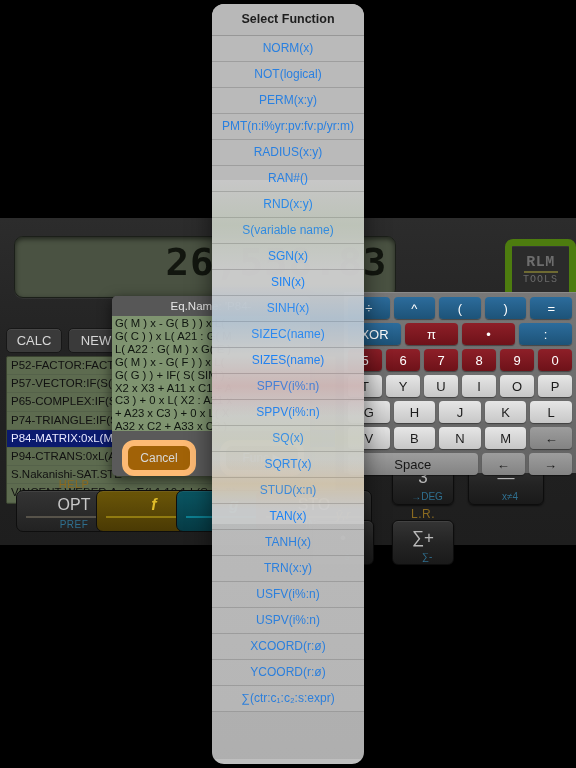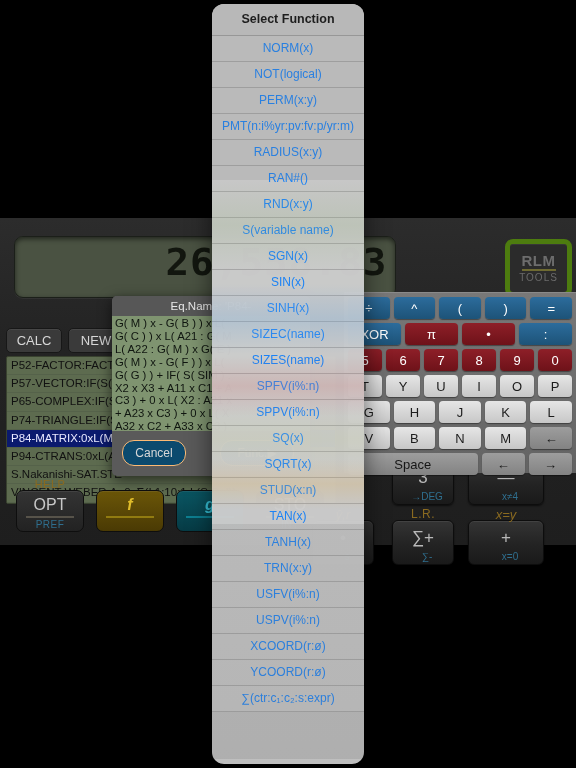--- a/index.html
+++ b/index.html
@@ -18,23 +18,23 @@
   .lcd-frame{position:absolute;left:14px;top:18px;width:380px;height:60px;
              border-radius:9px;background:#4a5242;
              box-shadow:inset 0 2px 5px rgba(0,0,0,.55), 0 1px 0 rgba(255,255,255,.05);
              border:1px solid #1b1f19;overflow:hidden;}
   .lcd-text{position:absolute;right:8px;top:4px;color:#12160f;
             font-family:"DejaVu Sans Mono","Liberation Mono",monospace;
             font-size:37px;letter-spacing:1px;font-weight:bold;
             transform:scaleX(1.06);transform-origin:right center;white-space:nowrap;}
 
   .rlm-tools{position:absolute;left:505px;top:239px;width:57px;height:48px;
-             border-radius:8px;background:#2b2b2b;border:5px solid #4d7c0f;
+             border-radius:8px;background:#2b2b2b;border:7px solid #4d7c0f;
              box-shadow:inset 0 1px 0 rgba(255,255,255,.06);
-             display:flex;flex-direction:column;align-items:center;justify-content:center;}
+             display:flex;flex-direction:column;align-items:center;justify-content:center;font-family:Liberation Mono, monospace;}
   .rlm-1{color:#6d6d6d;font-size:15px;font-weight:bold;letter-spacing:.5px;line-height:15px;}
   .rlm-rule{width:34px;height:1.5px;background:#6e6a32;margin:1px 0 1px;}
   .rlm-2{color:#6a6a6a;font-size:10px;letter-spacing:1px;line-height:11px;}
 
   
   .eq-panel{position:absolute;left:6px;top:110px;width:330px;height:152px;}
   .eq-btnrow{display:flex;gap:6px;margin-bottom:3px;}
   .eq-btn{min-width:54px;height:23px;border-radius:5px;background:#3a3a3a;
           border:1px solid #171717;color:#d7d7d7;font-size:13px;
           display:flex;align-items:center;justify-content:center;
@@ -59,21 +59,21 @@
           color:#2f6f8f;font-size:10px;}
   .hp-top{position:absolute;left:0;right:0;top:-14px;text-align:center;
           color:#8a6a20;font-size:13px;font-style:italic;}
   .hp-top.plain{font-style:normal;font-size:12px;letter-spacing:.5px;}
 
   
   .fn-row{position:absolute;left:10px;top:272px;width:330px;height:48px;}
   .fn-key{position:absolute;width:66px;height:40px;border-radius:7px;
           border:1px solid #0e0e0e;
           background:linear-gradient(180deg,#343434,#222);
-          box-shadow:inset 0 1px 0 rgba(255,255,255,.07);}
+          box-shadow:inset 0 1px 0 rgba(255,255,255,.07);padding-left:48px;}
   .fn-key.gold{background:linear-gradient(180deg,#6b5608,#4a3a04);}
   .fn-key.teal{background:linear-gradient(180deg,#0a5663,#063b45);}
   .fn-main{position:absolute;left:0;right:0;top:5px;text-align:center;
            color:#c8c8c8;font-size:16px;}
   .fn-key.gold .fn-main{color:#e0bd2a;font-style:italic;font-weight:bold;}
   .fn-key.teal .fn-main{color:#36c2d8;font-style:italic;font-weight:bold;}
   .fn-rule{position:absolute;left:9px;right:9px;top:25px;height:1.5px;background:#57534a;}
   .fn-key.gold .fn-rule{background:#917b10;}
   .fn-key.teal .fn-rule{background:#0d7f91;}
   .fn-sub{position:absolute;left:0;right:0;bottom:1px;text-align:center;
@@ -100,21 +100,21 @@
   .eq-edit{position:absolute;left:112px;top:296px;width:198px;height:180px;
            background:#5a5a5a;border-radius:5px;
            box-shadow:0 4px 14px rgba(0,0,0,.6);overflow:hidden;}
   .eq-edit-title{height:20px;line-height:20px;color:#e8e8e8;font-size:11.5px;
                  text-align:center;background:#575757;}
   .eq-edit-body{height:113px;background:#7f9470;padding:1px 3px;
                 color:#101610;font-size:11.3px;line-height:12.9px;
                 font-family:"Liberation Sans",sans-serif;overflow:hidden;}
   .eq-edit-foot{height:46px;position:relative;}
   .ee-btn{position:absolute;top:9px;height:24px;border-radius:12px;
-          background:#0c4a6e;border:1px solid #fdba74;color:#d8d8d8;
+          background:#a16207;border:6px solid #fdba74;color:#d8d8d8;
           font-size:12px;display:flex;align-items:center;justify-content:center;}
 
   
   #sheet{position:absolute;left:212px;top:4px;width:152px;height:760px;
          border-radius:12px;overflow:hidden;
          background:rgba(206,206,206,.93);
          box-shadow:0 0 24px rgba(0,0,0,.55);}
   .sheet-title{height:31px;line-height:31px;text-align:center;
                font-size:12.5px;font-weight:bold;color:#0d0d0d;
                background:rgba(198,198,198,.92);
@@ -220,25 +220,20 @@
     </div>
     <div class="hp-key small" style="left:-80px;top:202px">
       <div class="hp-top">ŷ,r</div>
       <div class="hp-main">•</div>
       <div class="hp-sub">s</div>
     </div>
     <div class="hp-key small" style="left:0px;top:202px">
       <div class="hp-top plain">L.R.</div>
       <div class="hp-main">∑+</div>
       <div class="hp-sub">∑-</div>
-    </div>
-    <div class="hp-key" style="left:76px;top:202px">
-      <div class="hp-top">x=y</div>
-      <div class="hp-main">+</div>
-      <div class="hp-sub">x=0</div>
     </div>
   </div>
 
   <div class="eq-edit">
     <div class="eq-edit-title">Eq.Name: 'P84-</div>
     <div class="eq-edit-body" id="eq-edit-body">
         <div style="white-space: nowrap;">G( M ) x - G( B ) ) x L( </div>
         <div style="white-space: nowrap;">G( C ) ) x L( A21 : G( M</div>
         <div style="white-space: nowrap;">L( A22 : G( M ) x G( E )</div>
         <div style="white-space: nowrap;">G( M ) x - G( F ) ) x L( </div>

